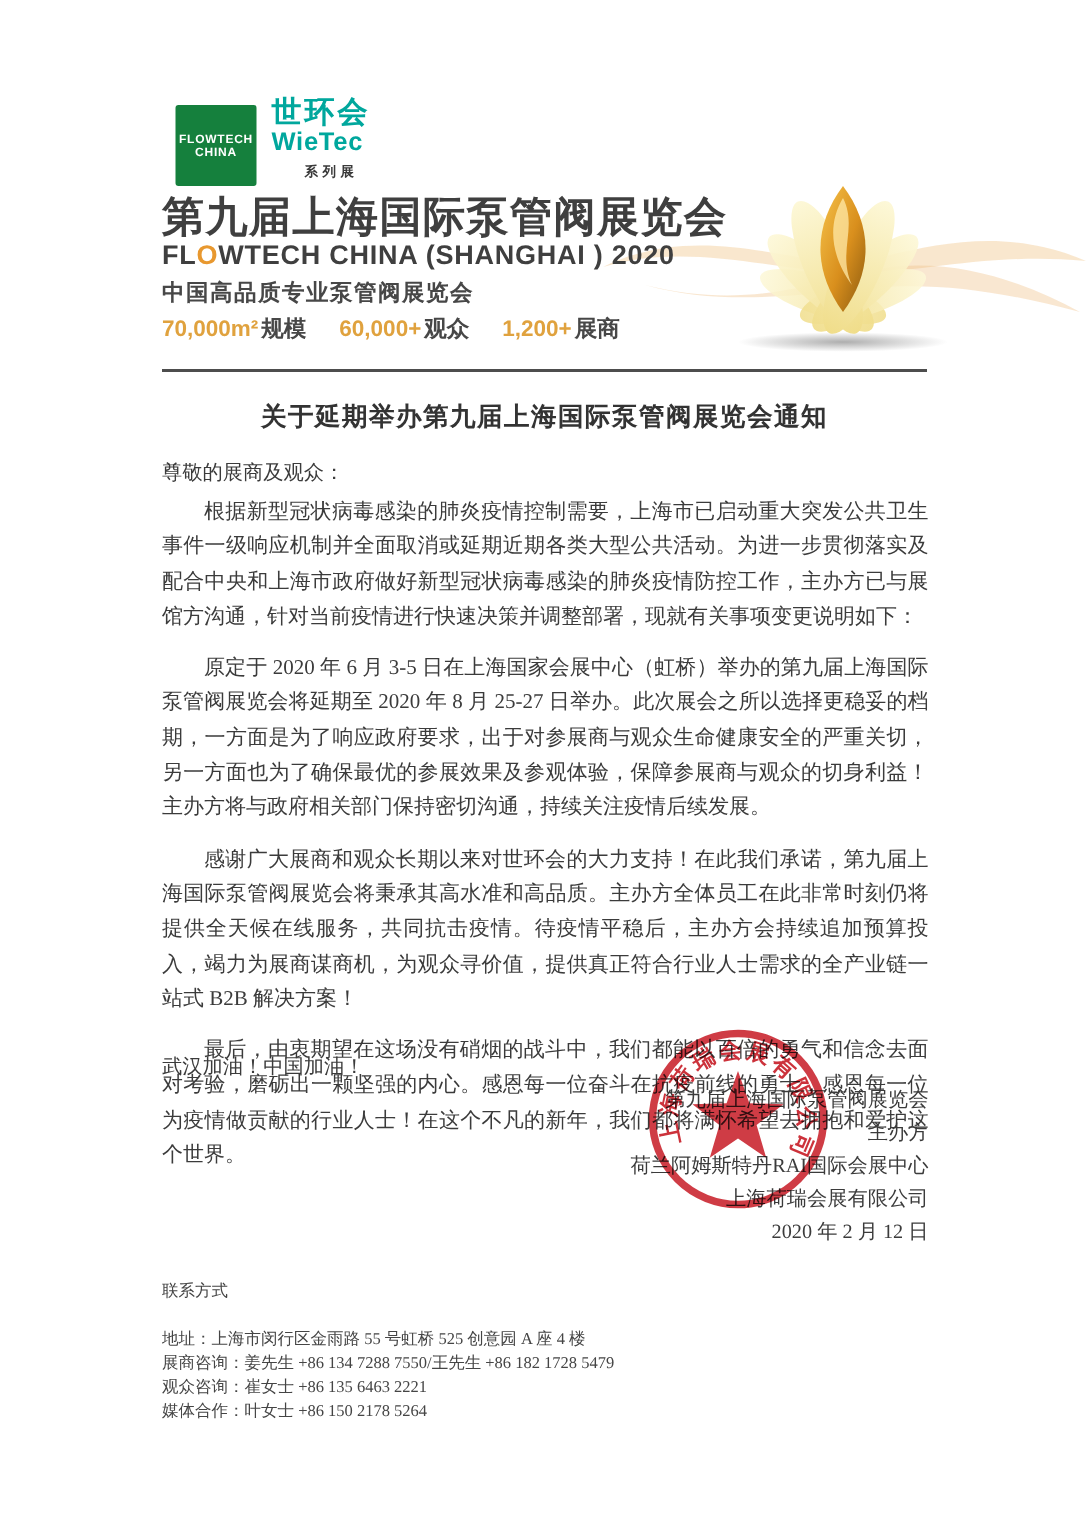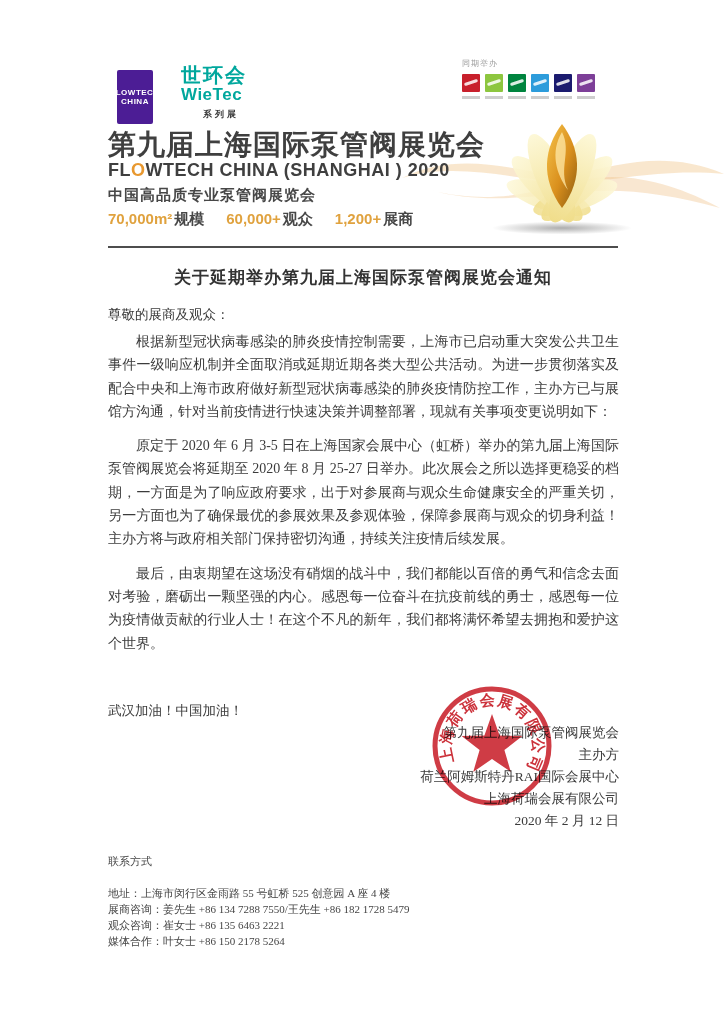--- a/index.html
+++ b/index.html
@@ -3,22 +3,22 @@
 <meta charset="utf-8">
 <style>
   html,body{margin:0;padding:0;background:#e9e9e9;}
   #page{
     position:relative;width:724px;height:1024px;background:#ffffff;
     margin:0 auto;overflow:hidden;
     font-family:"Liberation Serif","DejaVu Serif",serif;color:#3b3b3b;
   }
   
   .logo-box{
-    position:absolute;left:117px;top:70px;width:36px;height:54px;
-    background:#4c1d95;border-radius:2px;display:flex;align-items:center;justify-content:center;
+    position:absolute;left:117px;top:70px;width:54px;height:54px;
+    background:#15803d;border-radius:2px;display:flex;align-items:center;justify-content:center;
     text-align:center;color:#fff;font-family:"Liberation Sans",sans-serif;
     font-weight:bold;font-size:8px;line-height:9px;letter-spacing:.5px;white-space:pre-line;
   }
   .brand{position:absolute;left:181px;top:64px;font-family:"Liberation Sans",sans-serif;}
   .brand .cn{font-size:20px;font-weight:bold;color:#00a79d;letter-spacing:2px;line-height:22px;}
   .brand .en{font-size:17px;font-weight:bold;color:#00a79d;line-height:18px;letter-spacing:.5px;}
   .brand .sub{font-size:9px;font-weight:bold;color:#3a3a3a;margin-top:4px;margin-left:22px;letter-spacing:3px;}
   .concurrent{position:absolute;left:462px;top:58px;font-family:"Liberation Sans",sans-serif;}
   .concurrent .label{font-size:8px;color:#9a9a9a;letter-spacing:1px;margin-bottom:5px;}
   .logo-row{display:flex;gap:5px;}
@@ -76,39 +76,20 @@
 
   <div class="logo-box">FLOWTECH
 CHINA</div>
 
   <div class="brand">
     <div class="cn">世环会</div>
     <div class="en">WieTec</div>
     <div class="sub">系列展</div>
   </div>
 
-  <div class="concurrent">
-    <div class="label">同期举办</div>
-    <div class="logo-row">
-      <div class="mini-logo" style="background: rgb(200, 32, 44);"></div>
-      <div class="mini-logo" style="background: rgb(141, 198, 63);"></div>
-      <div class="mini-logo" style="background: rgb(0, 132, 62);"></div>
-      <div class="mini-logo" style="background: rgb(45, 156, 219);"></div>
-      <div class="mini-logo" style="background: rgb(27, 27, 111);"></div>
-      <div class="mini-logo" style="background: rgb(125, 63, 152);"></div>
-    </div>
-    <div class="caption-row">
-      <div class="mini-caption"></div>
-      <div class="mini-caption"></div>
-      <div class="mini-caption"></div>
-      <div class="mini-caption"></div>
-      <div class="mini-caption"></div>
-      <div class="mini-caption"></div>
-    </div>
-  </div>
 
   <svg class="lotus" viewBox="0 0 324 130">
     <defs>
       <linearGradient id="petal" x1="0" y1="0" x2="0" y2="1">
         <stop offset="0" stop-color="#fdf8d8"></stop>
           <stop offset="1" stop-color="#f0dd8a"></stop>
       </linearGradient>
       <linearGradient id="jewel" x1="0" y1="0" x2="1" y2="1">
         <stop offset="0" stop-color="#f6c34a"></stop>
           <stop offset=".55" stop-color="#d98f1d"></stop>
@@ -145,20 +126,21 @@
   </div>
 
   <div class="divider"></div>
 
   <div class="notice-title">关于延期举办第九届上海国际泵管阀展览会通知</div>
   <div class="salutation">尊敬的展商及观众：</div>
 
   <div class="body-text">
     <p>根据新型冠状病毒感染的肺炎疫情控制需要，上海市已启动重大突发公共卫生事件一级响应机制并全面取消或延期近期各类大型公共活动。为进一步贯彻落实及配合中央和上海市政府做好新型冠状病毒感染的肺炎疫情防控工作，主办方已与展馆方沟通，针对当前疫情进行快速决策并调整部署，现就有关事项变更说明如下：</p>
     <p>原定于 2020 年 6 月 3-5 日在上海国家会展中心（虹桥）举办的第九届上海国际泵管阀展览会将延期至 2020 年 8 月 25-27 日举办。此次展会之所以选择更稳妥的档期，一方面是为了响应政府要求，出于对参展商与观众生命健康安全的严重关切，另一方面也为了确保最优的参展效果及参观体验，保障参展商与观众的切身利益！主办方将与政府相关部门保持密切沟通，持续关注疫情后续发展。</p>
+    <p>感谢广大展商和观众长期以来对世环会的大力支持！在此我们承诺，第九届上海国际泵管阀展览会将秉承其高水准和高品质。主办方全体员工在此非常时刻仍将提供全天候在线服务，共同抗击疫情。待疫情平稳后，主办方会持续追加预算投入，竭力为展商谋商机，为观众寻价值，提供真正符合行业人士需求的全产业链一站式 B2B 解决方案！</p>
     <p>最后，由衷期望在这场没有硝烟的战斗中，我们都能以百倍的勇气和信念去面对考验，磨砺出一颗坚强的内心。感恩每一位奋斗在抗疫前线的勇士，感恩每一位为疫情做贡献的行业人士！在这个不凡的新年，我们都将满怀希望去拥抱和爱护这个世界。</p>
   </div>
 
   <div class="slogan">武汉加油！中国加油！</div>
 
   <div class="signature">
     <div>第九届上海国际泵管阀展览会</div>
     <div>主办方</div>
     <div>荷兰阿姆斯特丹RAI国际会展中心</div>
     <div>上海荷瑞会展有限公司</div>

